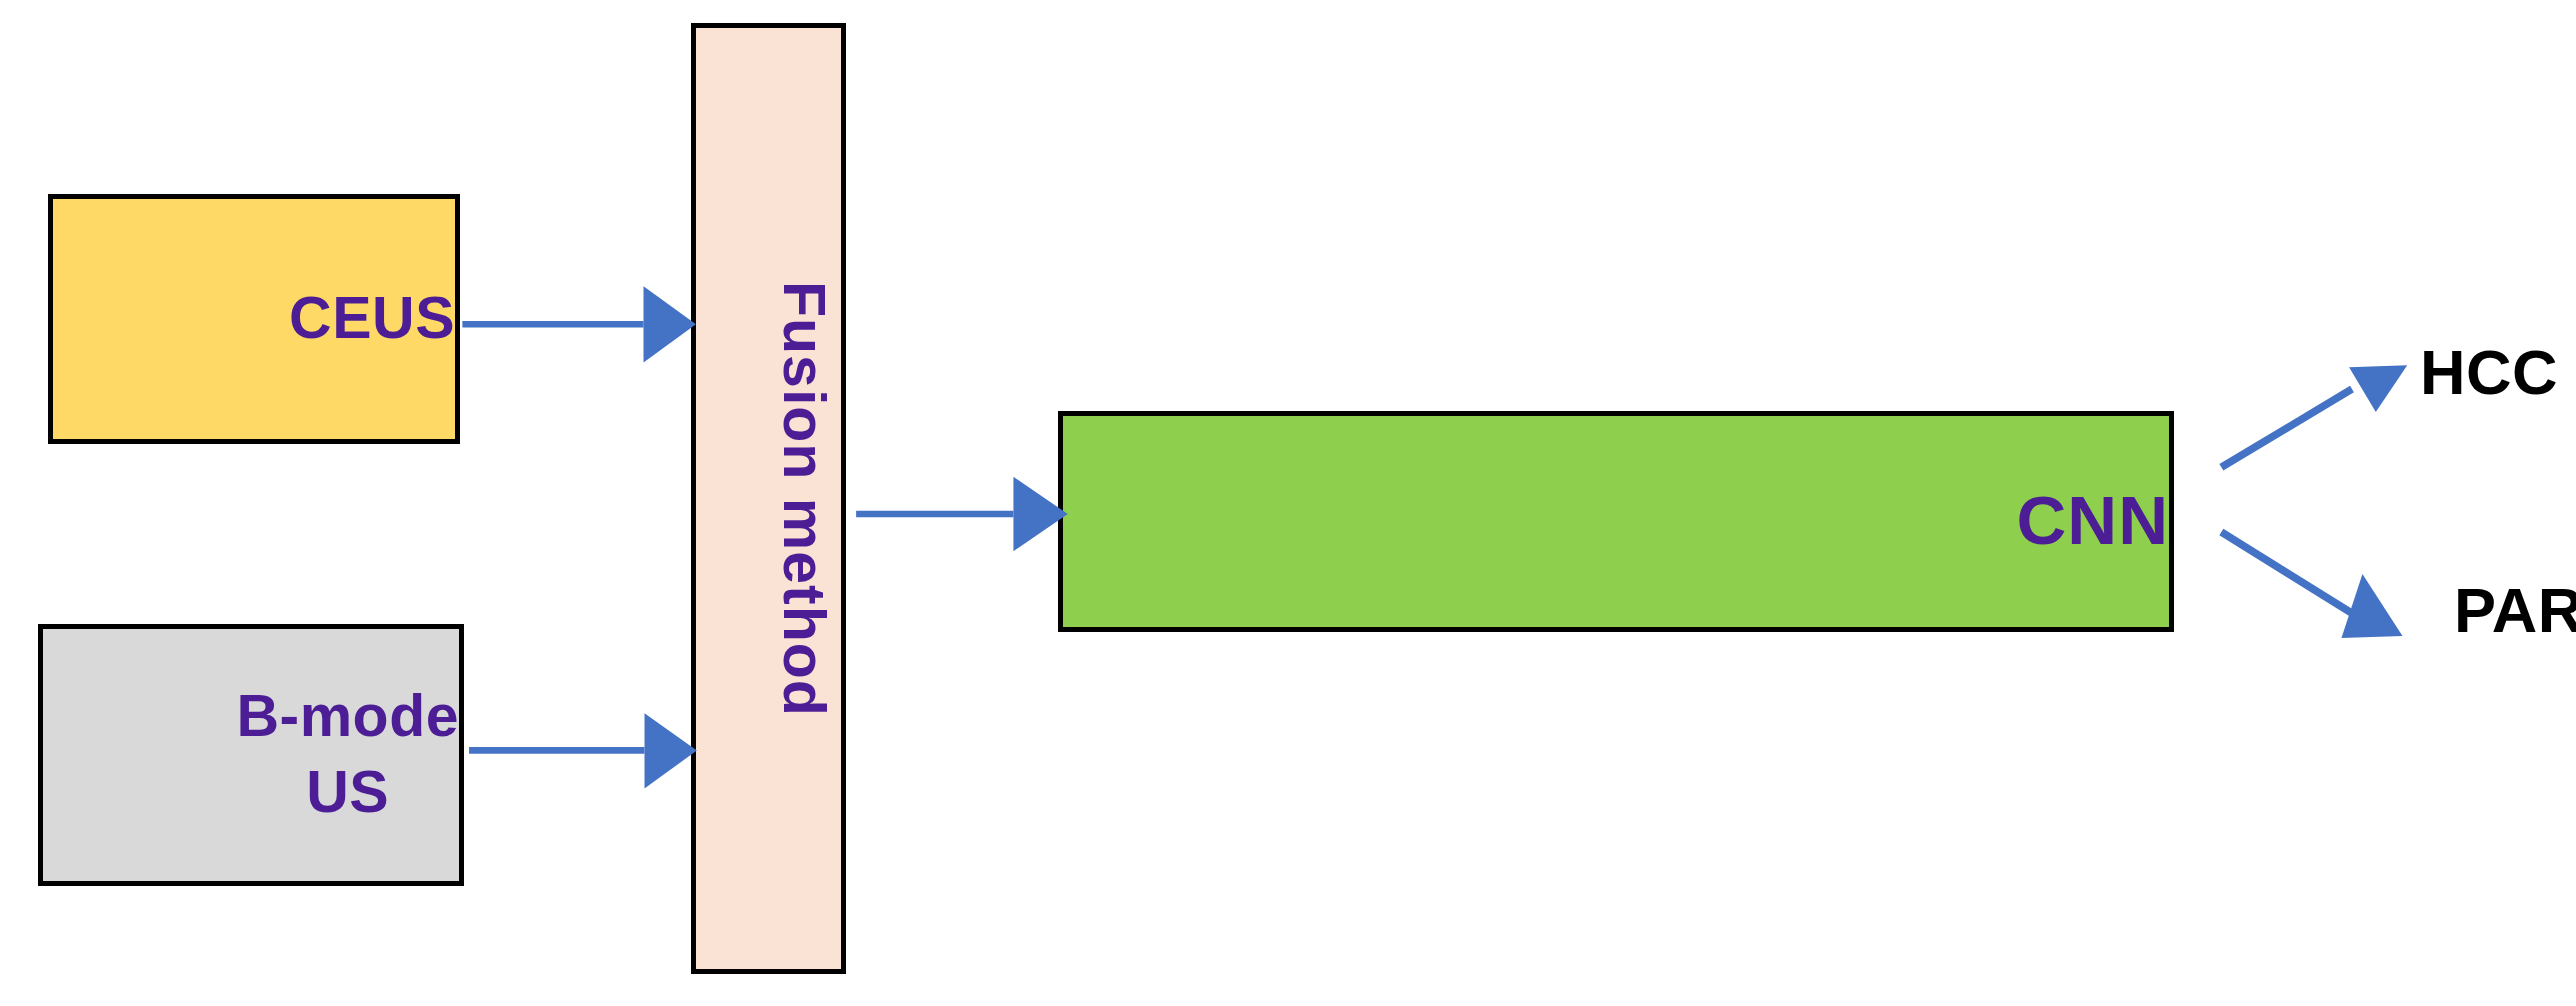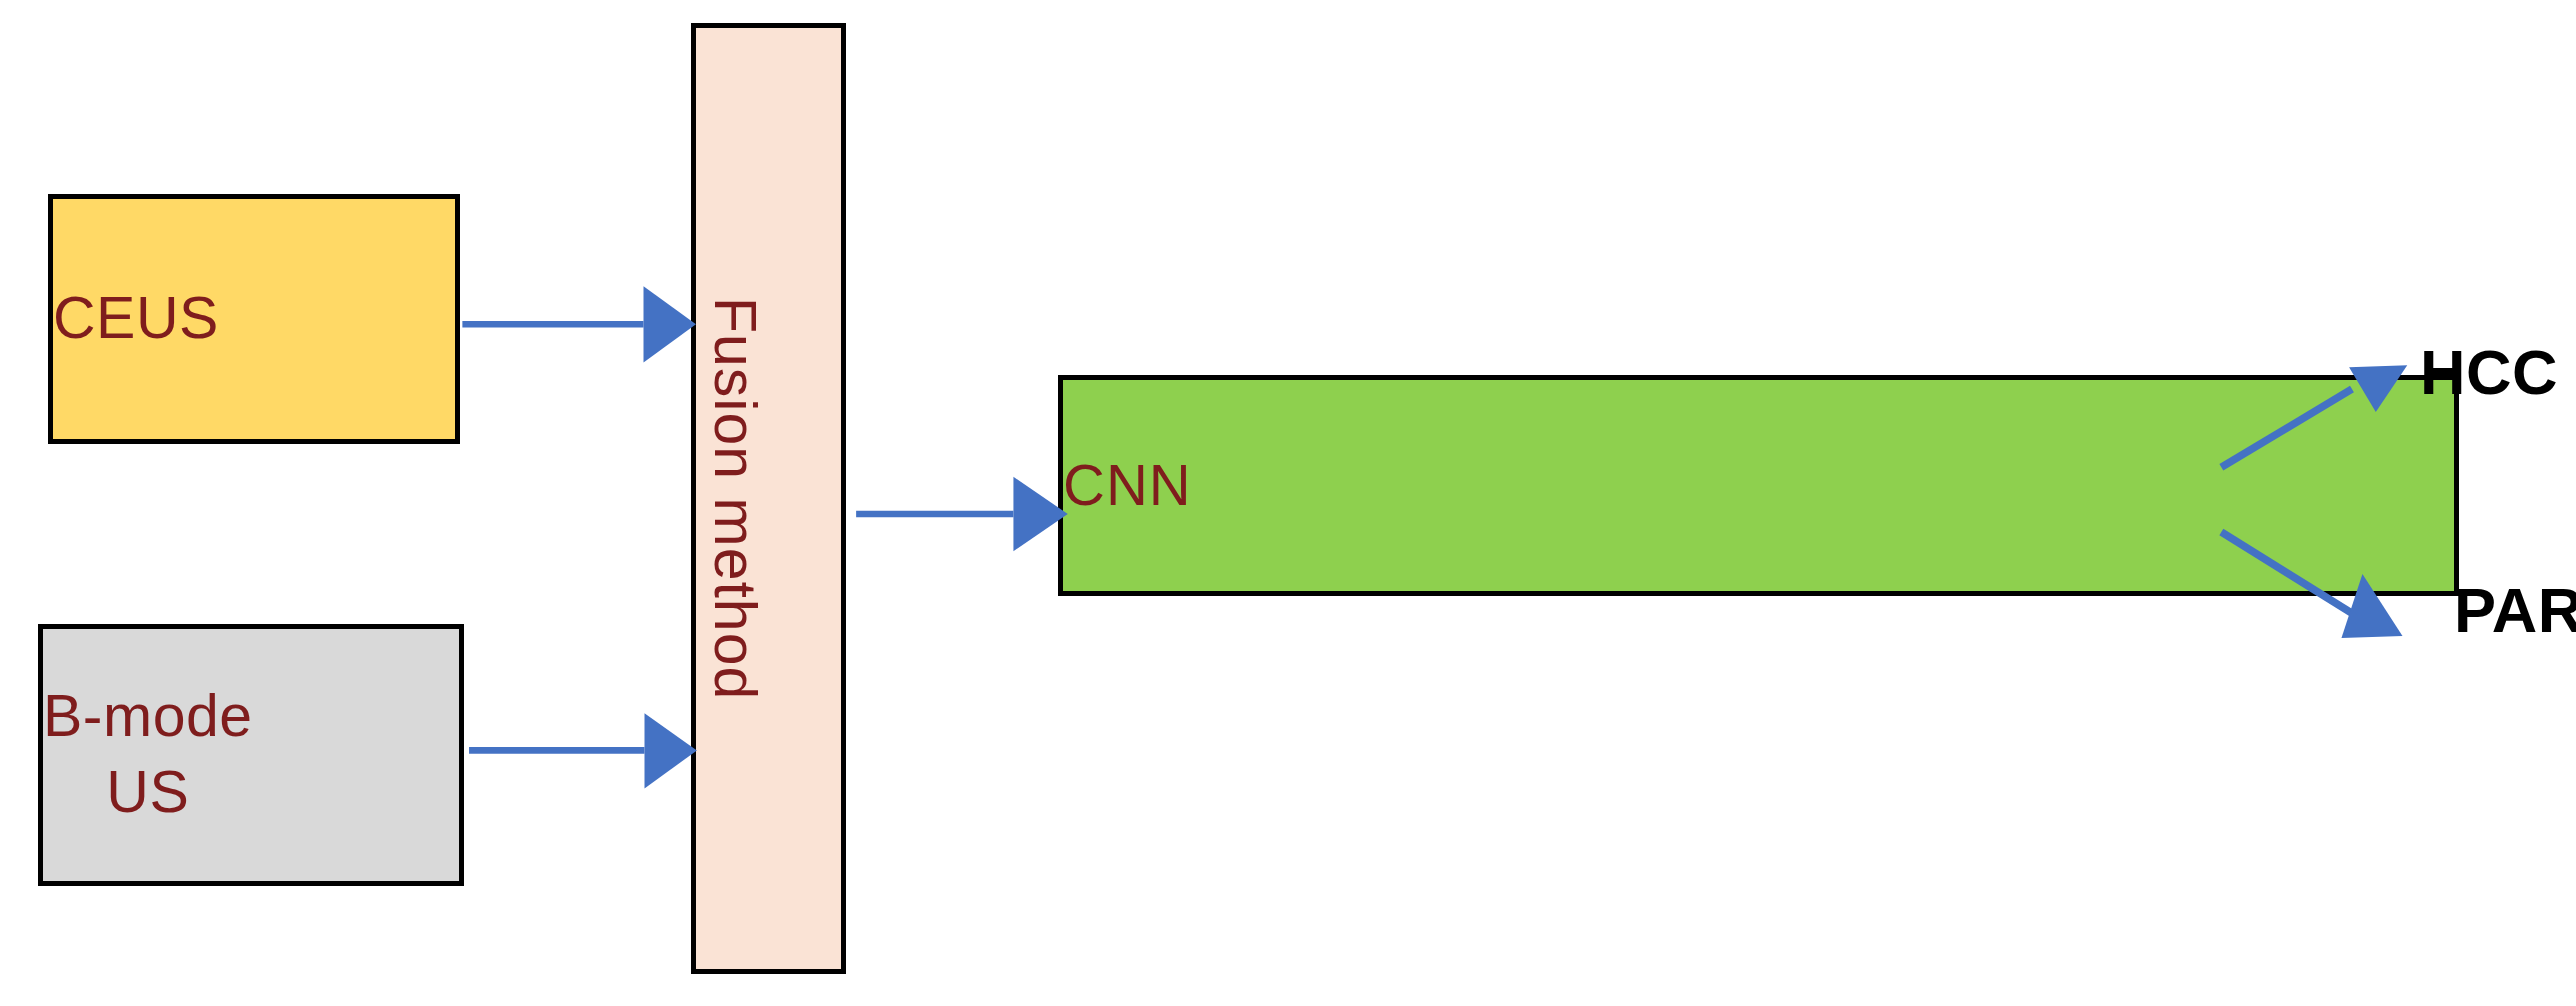--- a/index.html
+++ b/index.html
@@ -14,24 +14,24 @@
     background: #ffffff;
     overflow: hidden;
     font-family: "Liberation Sans", sans-serif;
   }
   .node {
     position: absolute;
     box-sizing: border-box;
     border: 5.7px solid #000000;
     display: flex;
     align-items: center;
-    justify-content: flex-start;
+    justify-content: flex-end;
     text-align: center;
-    color: #7f1d1d;
-    font-weight: normal;
+    color: #4c1d95;
+    font-weight: bold;
     line-height: 1.28;
   }
   
   #node-ceus {
     left: 48px;  top: 194px;
     width: 412px; height: 250px;
     background: #FFD966;
     font-size: 59px;
     letter-spacing: 0.5px;
   }
@@ -48,24 +48,24 @@
     background: #FAE3D5;
     font-size: 59px;
   }
   #node-fusion .vlabel {
     writing-mode: vertical-rl;
     text-orientation: mixed;
     white-space: nowrap;
     letter-spacing: 1px;
   }
   #node-cnn {
-    left: 1058px; top: 375px;
-    width: 1401px; height: 221px;
+    left: 1058px; top: 411px;
+    width: 1116px; height: 221px;
     background: #8ED04E;
-    font-size: 58px;
+    font-size: 69px;
     letter-spacing: 1px;
   }
   
   .out-label {
     position: absolute;
     color: #000000;
     font-weight: bold;
     font-size: 63px;
     letter-spacing: 0.5px;
     white-space: nowrap;

